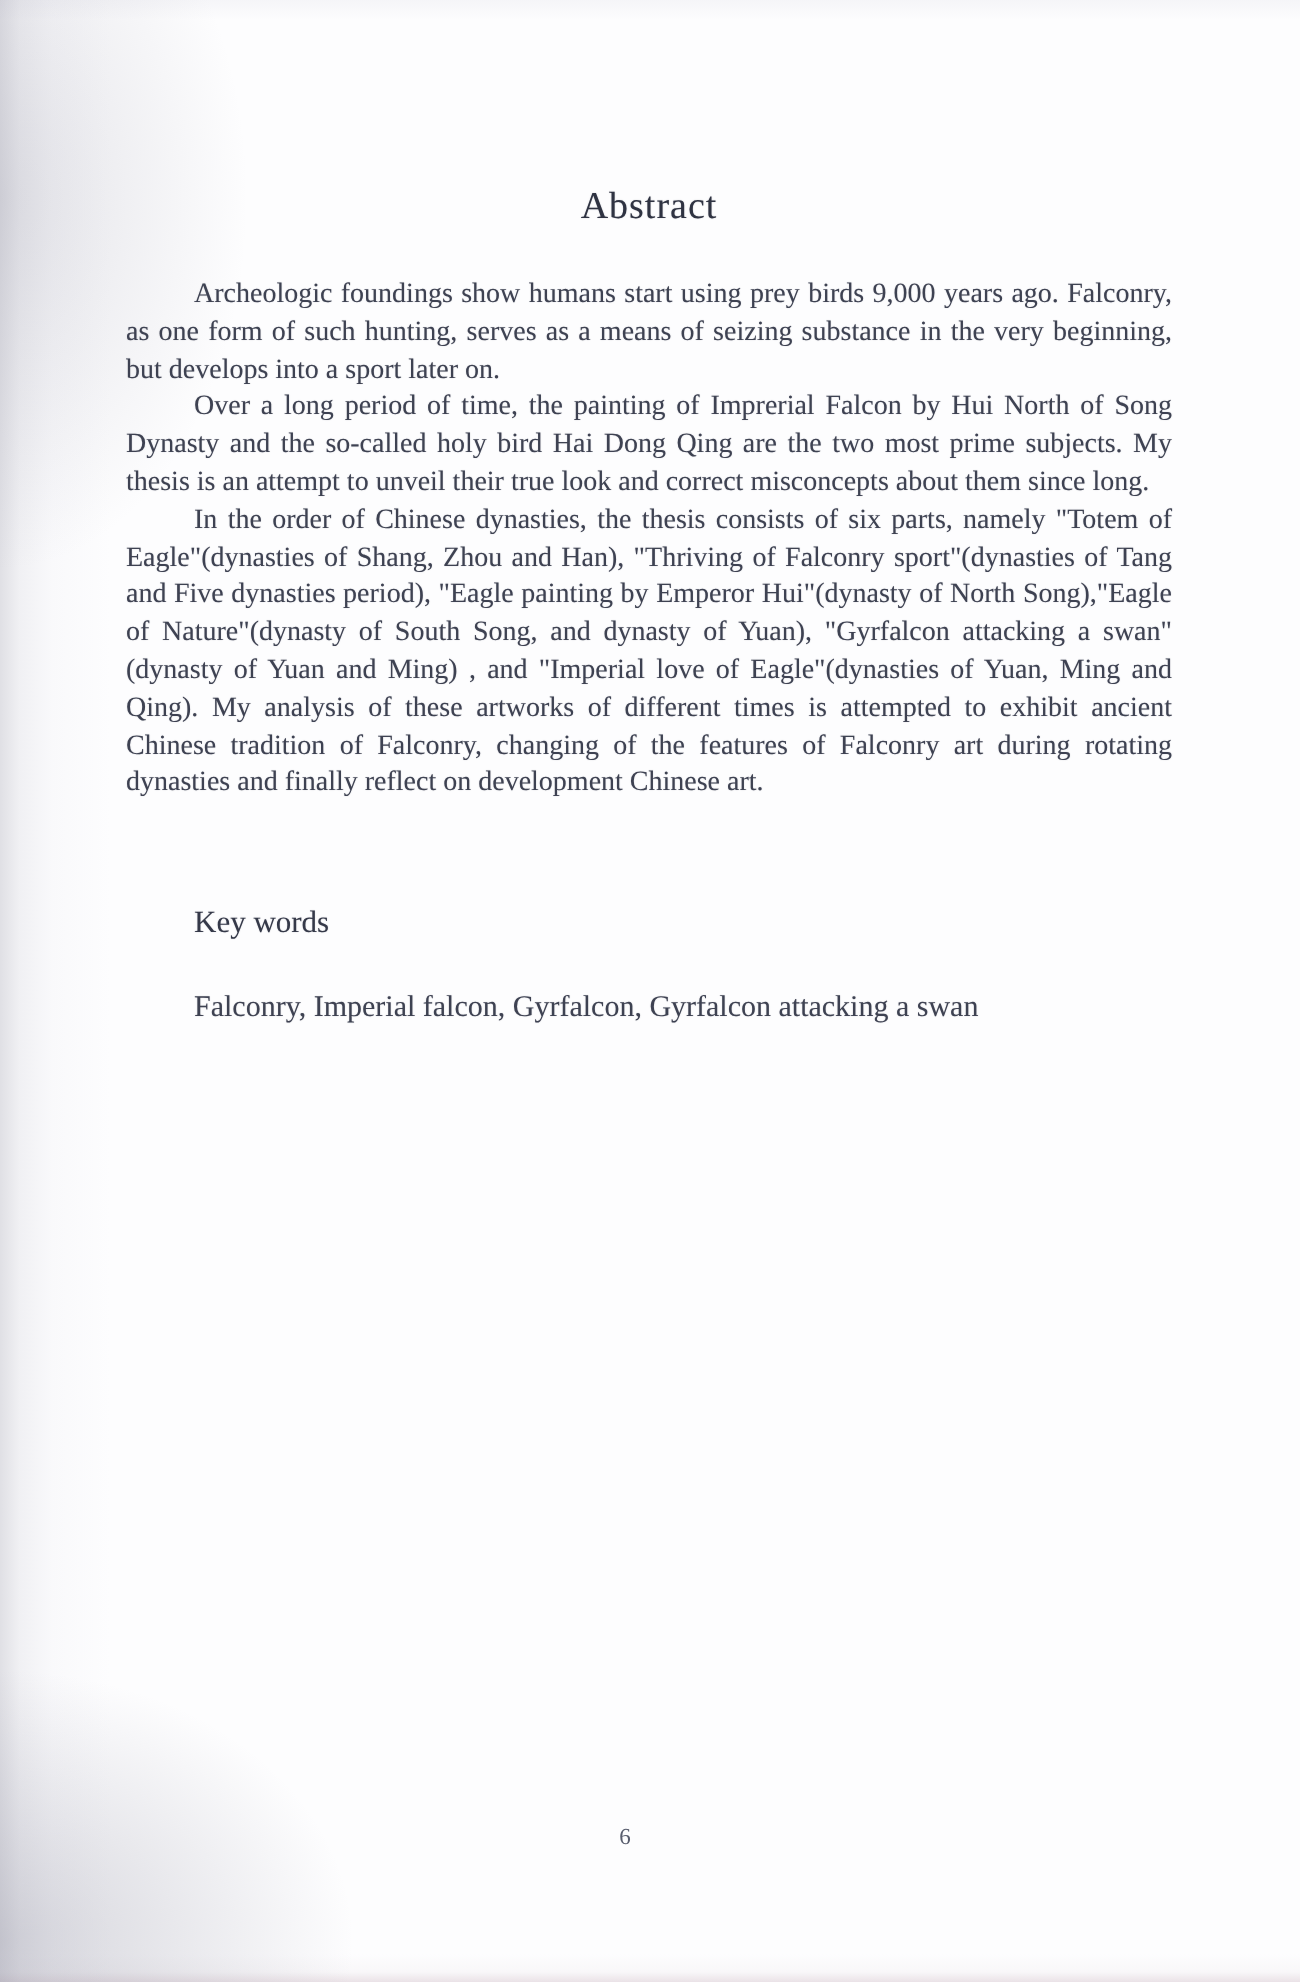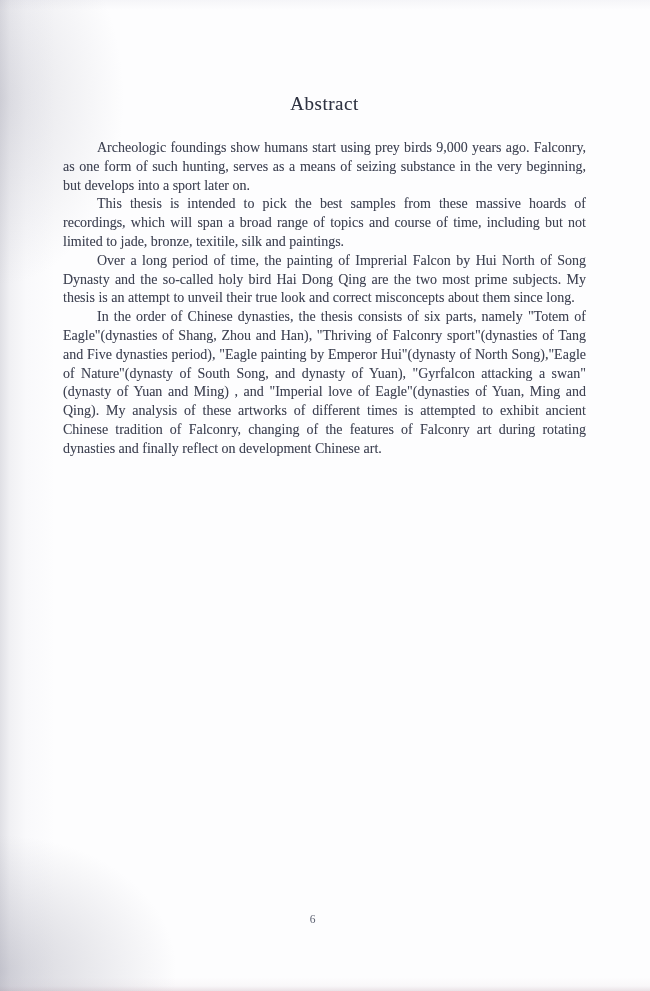--- a/index.html
+++ b/index.html
@@ -74,18 +74,19 @@
     color: #595e6e;
   }
 </style>
 </head>
 <body>
 
 <div class="scan-page">
   <div class="content">
     <h1 class="title">Abstract</h1>
     <p class="body first">Archeologic foundings show humans start using prey birds 9,000 years ago. Falconry, as one form of such hunting, serves as a means of seizing substance in the very beginning, but develops into a sport later on.</p>
-    <p class="body">This thesis is intended to pick the best samples from these massive hoards of recordings, which will span a broad range of topics and course of time, including but not limited to jade, bronze, texitile, silk and paintings.</p>
     <p class="body">Over a long period of time, the painting of Imprerial Falcon by Hui North of Song Dynasty and the so-called holy bird Hai Dong Qing are the two most prime subjects. My thesis is an attempt to unveil their true look and correct misconcepts about them since long.</p>
     <p class="body">In the order of Chinese dynasties, the thesis consists of six parts, namely "Totem of Eagle"(dynasties of Shang, Zhou and Han), "Thriving of Falconry sport"(dynasties of Tang and Five dynasties period), "Eagle painting by Emperor Hui"(dynasty of North Song),"Eagle of Nature"(dynasty of South Song, and dynasty of Yuan), "Gyrfalcon attacking a swan"(dynasty of Yuan and Ming) , and "Imperial love of Eagle"(dynasties of Yuan, Ming and Qing). My analysis of these artworks of different times is attempted to exhibit ancient Chinese tradition of Falconry, changing of the features of Falconry art during rotating dynasties and finally reflect on development Chinese art.</p>
+    <h2 class="keywords-heading">Key words</h2>
+    <p class="keywords-line">Falconry, Imperial falcon, Gyrfalcon, Gyrfalcon attacking a swan</p>
   </div>
   <div class="page-number">6</div>
 </div>
 
 </body></html>

